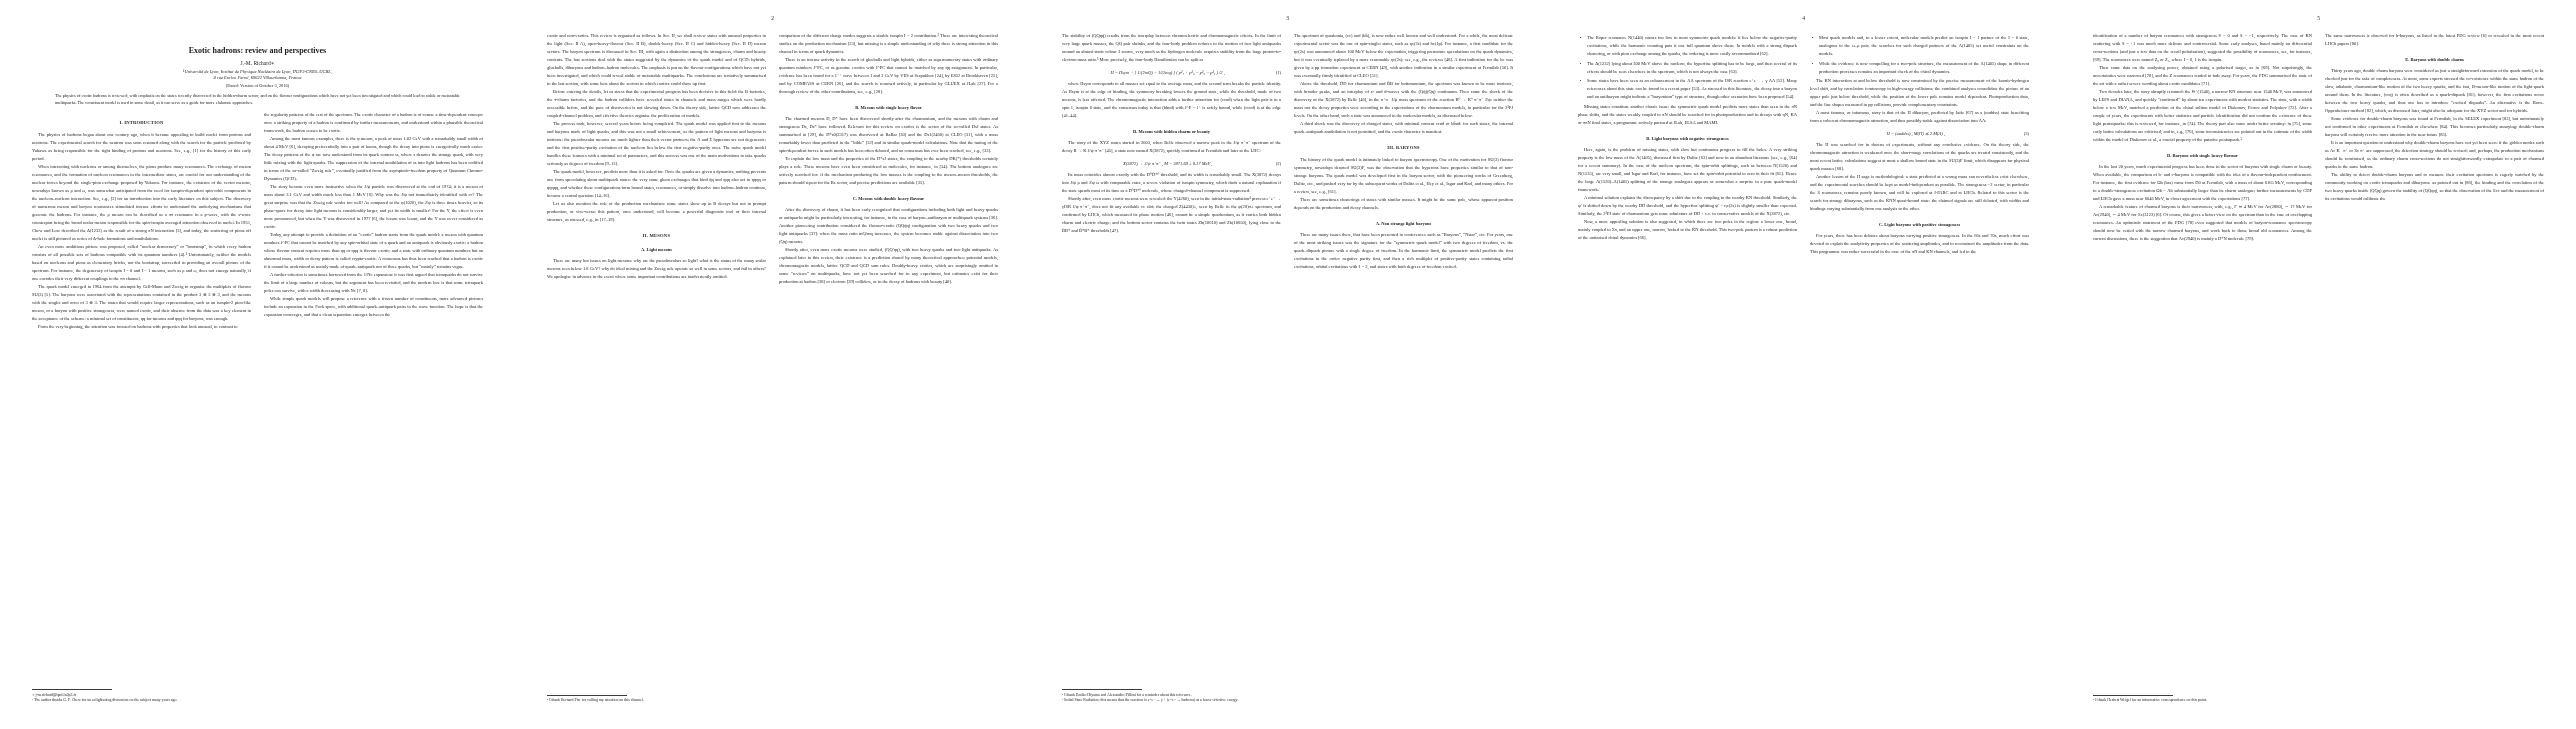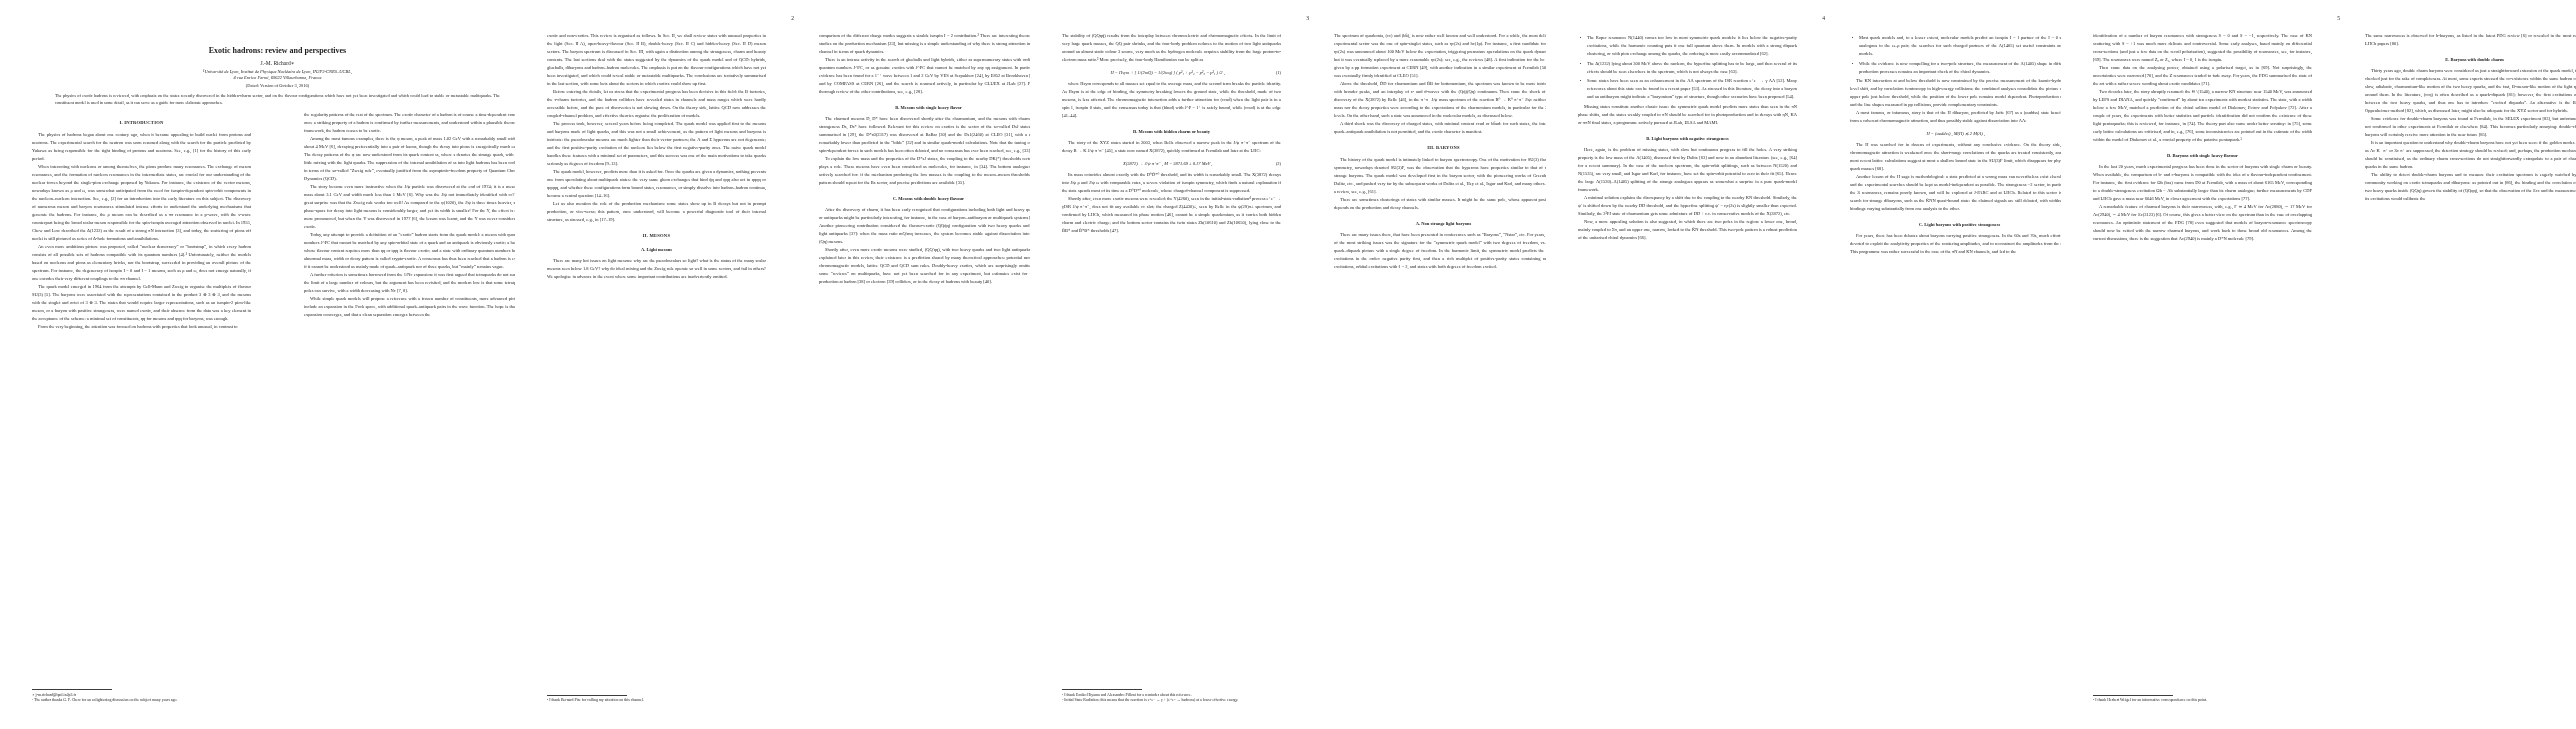--- a/index.html
+++ b/index.html
@@ -7,21 +7,21 @@
     width:2576px;height:729px;overflow:hidden;background:#ffffff;
     font-family:"Liberation Serif","DejaVu Serif",serif;color:#1b1b1b;
   }
   .canvas{position:relative;width:2576px;height:729px;background:#ffffff;}
   .arxiv-banner{
     position:absolute;left:7.3px;top:0;height:729px;width:20.7px;
     display:flex;align-items:center;justify-content:center;
     writing-mode:vertical-rl;transform:rotate(180deg);
     font-size:9px;letter-spacing:0.6px;color:#3d3d3d;white-space:nowrap;
   }
-  .page{position:absolute;top:0;width:515px;height:729px;background:#fff;padding-left:40px;}
+  .page{position:absolute;top:0;width:515px;height:729px;background:#fff;}
   .pagenum{position:absolute;top:14.6px;left:0;width:100%;text-align:center;font-size:5.5px;color:#222;}
   .dochead{position:absolute;top:46px;left:0;right:0;text-align:center;}
   .title{font-size:8px;font-weight:bold;margin-bottom:4.9px;}
   .author{font-size:5.5px;margin-bottom:3px;}
   .affil{font-size:4.5px;font-style:italic;line-height:5.8px;}
   .dateline{font-size:4.4px;margin-top:2.4px;}
   .abstract{margin:5.5px 55px 0 55px;text-align:justify;font-size:4.3px;line-height:6.4px;}
   .cols{position:absolute;left:32px;right:32px;top:32px;bottom:28px;display:flex;justify-content:space-between;}
   .page--first .cols{top:111px;}
   .col{width:219px;height:100%;overflow:hidden;}

